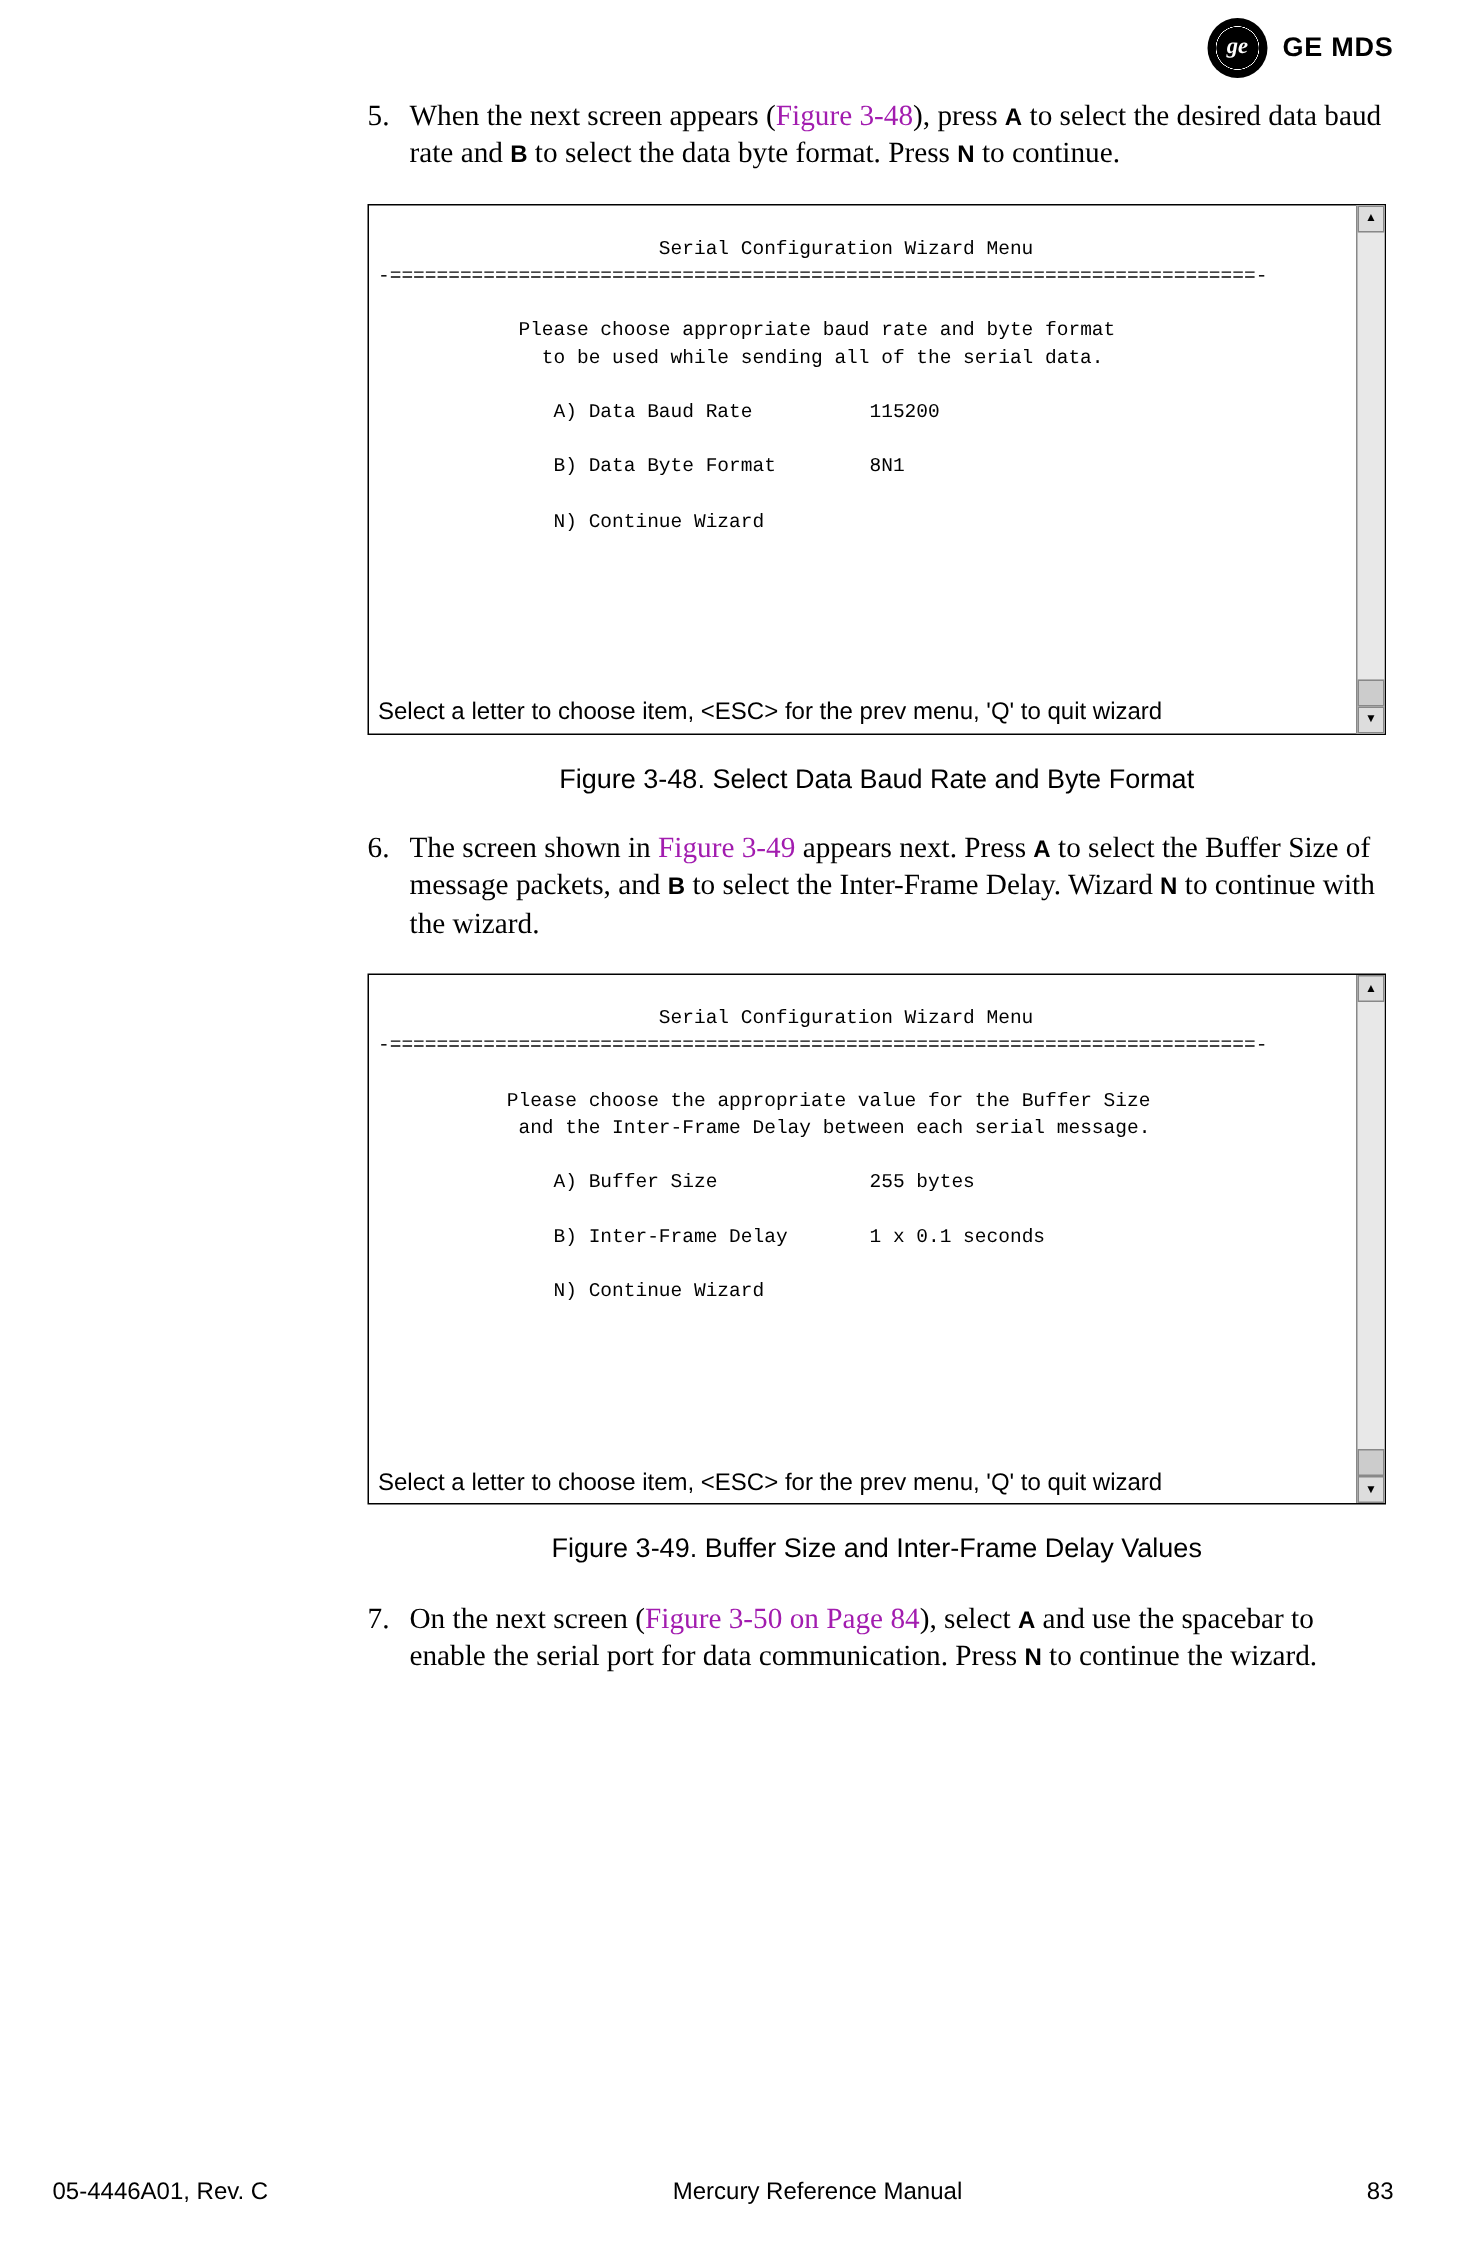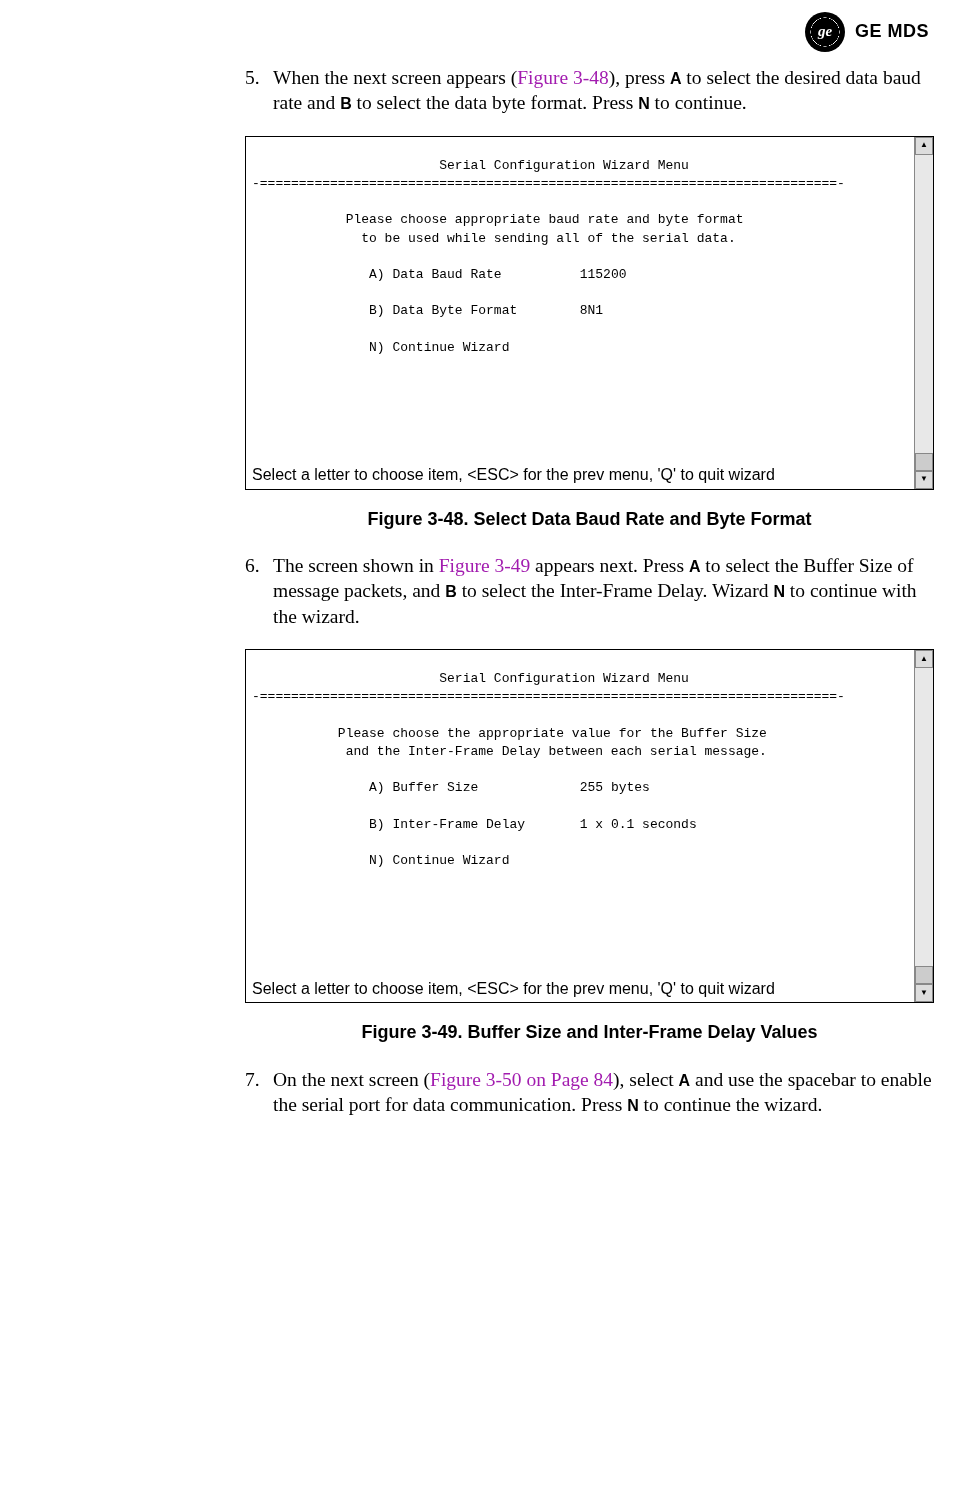--- a/index.html
+++ b/index.html
@@ -7,21 +7,21 @@
     padding: 0;
     font-family: "Times New Roman", Times, serif;
     font-size: 19.5px;
     line-height: 1.3;
     color: #000;
     background: #fff;
     width: 979px;
   }
   .page {
     position: relative;
-    padding: 55px 40px 0 35px;
+    padding: 55px 50px 0 35px;
     box-sizing: border-box;
     min-height: 1501px;
   }
   .header-logo {
     position: absolute;
     right: 50px;
     top: 12px;
     display: flex;
     align-items: center;
     gap: 10px;
@@ -125,21 +125,21 @@
     position: absolute;
     bottom: 0;
     width: 100%;
     height: 18px;
     background: #ccc;
     border: 1px solid #888;
     box-sizing: border-box;
   }
   .figure-caption {
     font-family: Arial, Helvetica, sans-serif;
-    font-weight: bold;
+    font-weight: normal;
     font-size: 18px;
     text-align: center;
     margin: 18px 0 22px 0;
   }
   .footer {
     position: absolute;
     bottom: 28px;
     left: 35px;
     right: 50px;
     display: flex;
@@ -230,14 +230,19 @@
 
     <div class="list-item">
       <div class="list-number">7.</div>
       <div class="list-body">
         <span>On the next screen (</span><span class="link">Figure 3-50 on Page 84</span><span>), select </span><span class="key">A</span><span> and use the spacebar to enable the serial port for data communication. Press </span><span class="key">N</span><span> to continue the wizard.</span>
       </div>
     </div>
 
   </div>
 
+  <div class="footer">
+    <span>05-4446A01, Rev. C</span>
+    <span>Mercury Reference Manual</span>
+    <span>83</span>
+  </div>
 
 </div>
 
 </body></html>

